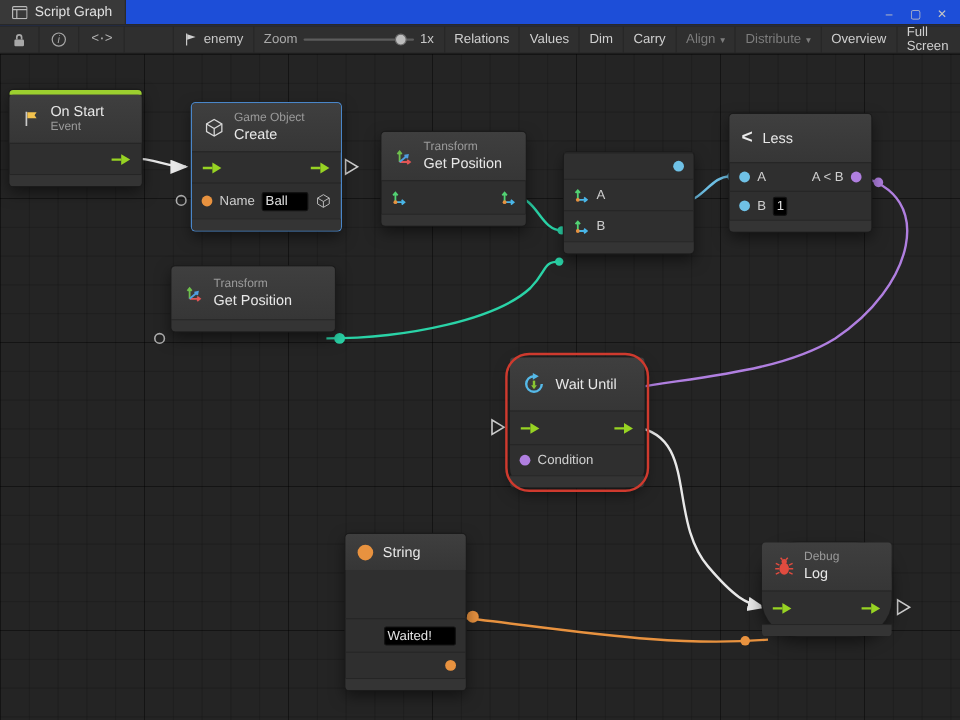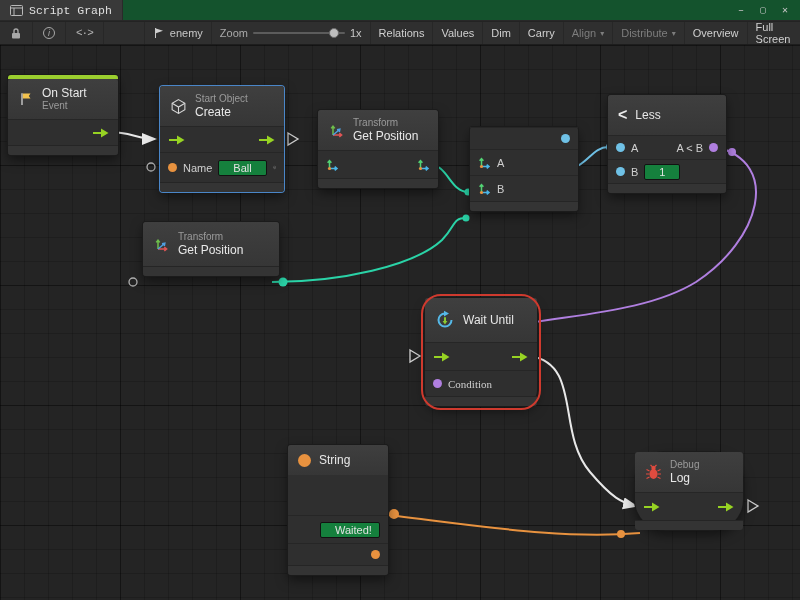--- a/index.html
+++ b/index.html
@@ -1,21 +1,21 @@
 <!DOCTYPE html>
 <html><head>
 <meta charset="utf-8">
 <style>
   * { margin:0; padding:0; box-sizing:border-box; }
   html,body { width:800px; height:600px; overflow:hidden; }
   body { font-family:"Liberation Sans", sans-serif; background:#232323; position:relative; color:#ccc; }
 
   
-  .titlebar { position:absolute; top:0; left:0; right:0; height:21px; background:#14532d;
-              border-bottom:1px solid #282828; display:flex; align-items:center; z-index:10;font-family:Liberation Mono, monospace; }
+  .titlebar { position:absolute; top:0; left:0; right:0; height:21px; background:#1d4ed8;
+              border-bottom:1px solid #282828; display:flex; align-items:flex-end; z-index:10; }
   .tab { display:flex; align-items:center; gap:6px; height:100%; padding:0 10px; background:#393939;
          border-right:1px solid #2a2a2a; color:#e0e0e0; font-size:11.5px; }
   .win-controls { margin-left:auto; display:flex; align-items:center; gap:4px; padding-right:6px; }
   .win-btn { width:18px; height:16px; display:flex; align-items:center; justify-content:center;
              color:#c4c4c4; font-size:10px; cursor:default; }
 
   
   .toolbar { position:absolute; top:22px; left:0; right:0; height:23px; background:#2f2f2f;
              border-bottom:1px solid #1d1d1d; display:flex; align-items:stretch; font-size:11px; z-index:10; }
   .tb-item { display:flex; align-items:center; gap:5px; padding:0 8px; border-right:1px solid #272727; color:#c8c8c8; }
@@ -54,21 +54,21 @@
   .hdr-text { display:flex; flex-direction:column; line-height:1.2; }
   .cat { font-size:10px; color:#9b9b9b; }
   .title { font-size:12px; color:#e8e8e8; }
   .row { display:flex; align-items:center; gap:6px; padding:0 8px; border-top:1px solid #262626; }
   .footer { border-top:1px solid #252525; background:#343434; border-radius:0 0 3px 3px; }
   .dot { width:9px; height:9px; border-radius:50%; flex:0 0 auto; }
   .dot.orange { background:#e8923f; }
   .dot.blue { background:#6fc1e6; }
   .dot.purple { background:#b07fe0; }
   .dot.gray { background:#c2c2c2; }
-  .field { background:#15803d; border:1px solid #121212; border-radius:2px; padding:1px 14px;
+  .field { background:#000000; border:1px solid #121212; border-radius:2px; padding:1px 2px;
            color:#e2e2e2; font-size:11px; display:flex; align-items:center; gap:4px; }
   .port-label { color:#cfcfcf; }
   .less-glyph { font-size:16px; font-weight:bold; color:#ececec; }
 </style>
 </head>
 <body>
 
 <div class="titlebar">
   <div class="tab">
     <svg width="13" height="11" viewBox="0 0 13 11">
@@ -190,21 +190,21 @@
   <div class="footer" style="height:10px;"></div>
 </div>
 
 <div class="node selected" style="left:160px; top:86px; width:124px;">
   <div class="node-header" style="height:40px;">
     <svg width="17" height="17" viewBox="0 0 16 16" fill="none" stroke="#d8d8d8">
         <path d="M8 1.5 L14 5 V11 L8 14.5 L2 11 V5 Z"></path>
         <path d="M2 5 L8 8.5 L14 5 M8 8.5 V14.5"></path>
       </svg>
     <div class="hdr-text">
-      <span class="cat">Start Object</span>
+      <span class="cat">Game Object</span>
       <span class="title">Create</span>
     </div>
   </div>
   <div class="row" style="height:26px;">
     <svg width="18" height="12" viewBox="0 0 18 12">
         <path d="M1 6 H9" stroke="#97d323" stroke-width="2"></path>
         <path d="M9 1.5 L16.5 6 L9 10.5 Z" fill="#97d323"></path>
       </svg>
     <span class="spacer"></span>
     <svg width="18" height="12" viewBox="0 0 18 12">
@@ -329,21 +329,21 @@
     <svg width="18" height="12" viewBox="0 0 18 12">
         <path d="M1 6 H9" stroke="#97d323" stroke-width="2"></path>
         <path d="M9 1.5 L16.5 6 L9 10.5 Z" fill="#97d323"></path>
       </svg>
     <span class="spacer"></span>
     <svg width="18" height="12" viewBox="0 0 18 12">
         <path d="M1 6 H9" stroke="#97d323" stroke-width="2"></path>
         <path d="M9 1.5 L16.5 6 L9 10.5 Z" fill="#97d323"></path>
       </svg>
   </div>
-  <div class="row" style="height:26px;font-family:Liberation Serif, serif;">
+  <div class="row" style="height:26px;">
     <span class="dot purple"></span>
     <span class="port-label">Condition</span>
   </div>
   <div class="footer" style="height:10px;"></div>
 </div>
 
 <div class="node" style="left:288px; top:445px; width:100px;">
   <div class="node-header" style="height:30px;">
     <span class="dot orange" style="width:13px;height:13px;"></span>
     <span class="title">String</span>

